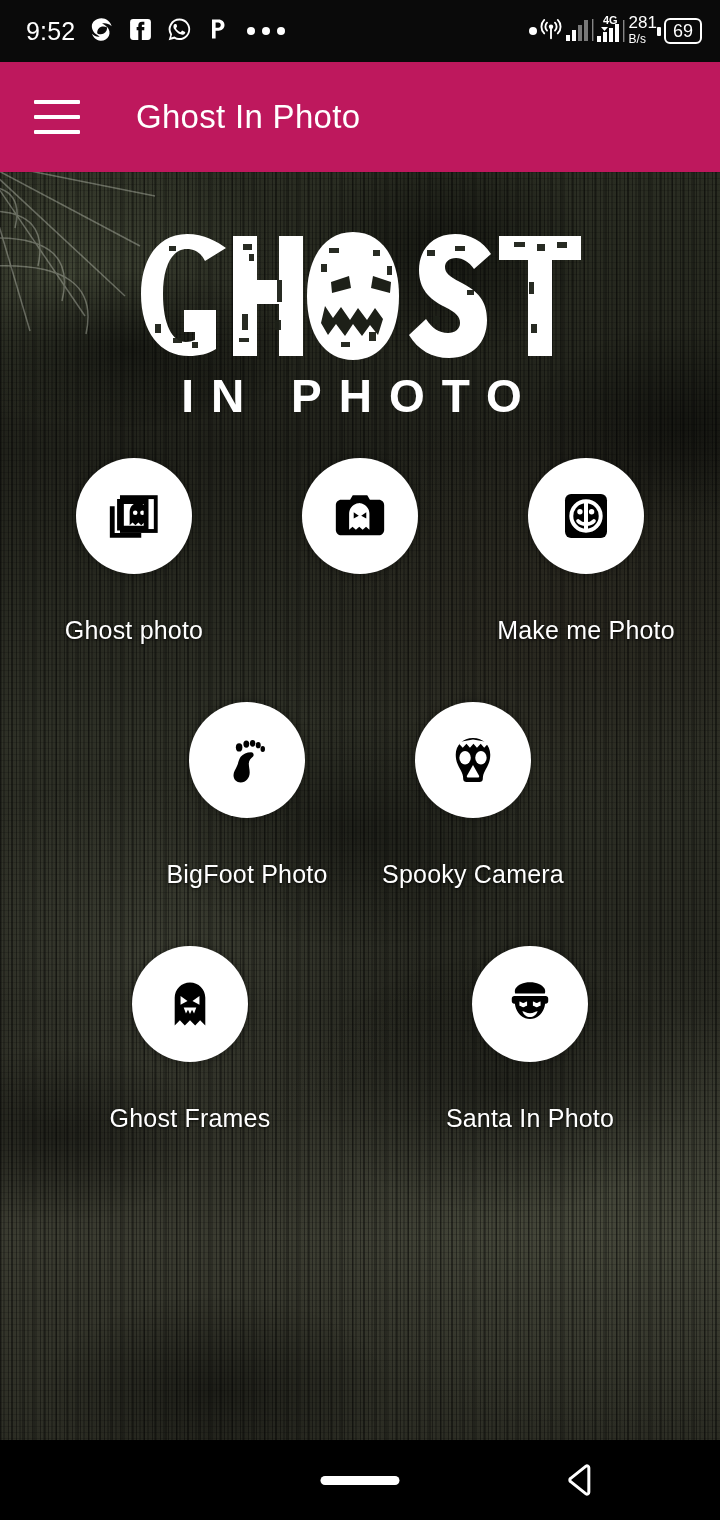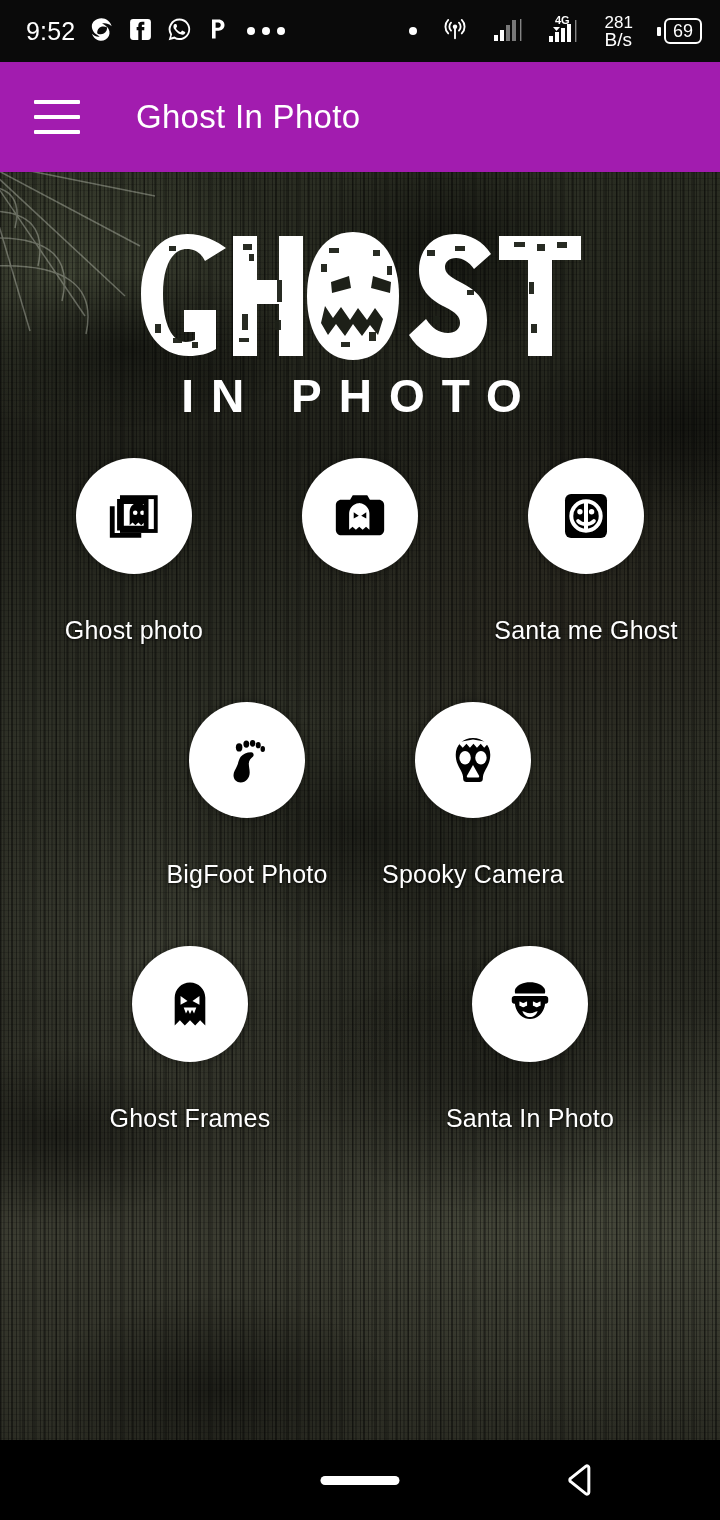--- a/index.html
+++ b/index.html
@@ -12,38 +12,38 @@
   .phone{ position:relative; width:720px; height:1520px; background:#000; }
 
   
   .statusbar{
     position:absolute; top:0; left:0; width:720px; height:62px;
     background:#0a0a0a; display:flex; align-items:center;
     padding:0 18px 0 26px; color:#fff;
   }
   .sb-left{ display:flex; align-items:center; gap:13px; }
   .sb-time{ font-size:25px; font-weight:400; letter-spacing:.2px; }
-  .sb-right{ margin-left:auto; display:flex; align-items:center; gap:24px; }
+  .sb-right{ margin-left:auto; display:flex; align-items:center; gap:0; }
   .sb-ic{ display:block; }
   .dot-sm{ width:8px; height:8px; border-radius:50%; background:#fff; }
   .sb-dots{ display:flex; gap:7px; align-items:center; margin-left:4px;}
   .sb-dots i{ width:8px;height:8px;border-radius:50%;background:#fff;display:block;}
   .netspeed{ font-size:17px; line-height:17px; text-align:left; font-weight:400; }
-  .netspeed small{ display:block; font-size:19px; line-height:17px; }
+  .netspeed small{ display:block; font-size:12px; line-height:17px; }
   .batt{
     border:2px solid #fff; border-radius:6px; padding:1px 7px;
     font-size:18px; line-height:20px; font-weight:400;
   }
   .battwrap{display:flex;align-items:center;gap:3px;}
   .battnub{width:4px;height:9px;background:#fff;border-radius:1px;}
 
   
   .appbar{
     position:absolute; top:62px; left:0; width:720px; height:110px;
-    background:#a21caf; display:flex; align-items:center; padding-left:34px;
+    background:#be185d; display:flex; align-items:center; padding-left:34px;
   }
   .hamburger{ width:46px; height:34px; display:flex; flex-direction:column;
     justify-content:space-between; cursor:pointer; }
   .hamburger span{ display:block; height:4px; background:#fff; border-radius:1px; }
   .appbar-title{ margin-left:56px; color:#fff; font-size:33px; font-weight:500; letter-spacing:.3px;}
 
   
   .content{
     position:absolute; top:172px; left:0; width:720px; height:1268px;
     overflow:hidden;
@@ -312,21 +312,21 @@
           <div class="bubble">
             <svg width="56" height="56" viewBox="0 0 24 24">
               <rect x="3" y="2.6" width="18" height="18.8" rx="2.6" fill="#000"></rect>
               <circle cx="12" cy="12" r="6.3" fill="none" stroke="#fff" stroke-width="1.7"></circle>
               <path d="M12 5.7v12.6" stroke="#fff" stroke-width="1.7"></path>
               <circle cx="9.4" cy="10.2" r="1.15" fill="#fff"></circle>
               <circle cx="14.4" cy="10.2" r="1.15" fill="#fff"></circle>
               <path d="M8.6 14.1c1.6 1.8 5.2 1.8 6.8 0" fill="none" stroke="#fff" stroke-width="1.6" stroke-linecap="round"></path>
             </svg>
           </div>
-          <div class="tile-label">Santa me Ghost</div>
+          <div class="tile-label">Make me Photo</div>
         </div>
       </div>
 
       <div class="row r2">
 
 
         <div class="tile">
           <div class="bubble">
             <svg width="54" height="54" viewBox="0 0 24 24">
               <path fill="#000" d="M13.8 8.5c-1.9 0-3.6.7-4.6 2.1-.9 1.3-1 2.6-1.6 4-.6 1.5-1.6 2.6-1.6 4.2 0 1.9 1.4 3.2 3.2 3.2 2.3 0 4-1.9 4-4.4 0-1.6-.4-2.6-.4-3.9 0-1.6.9-2.4 1.9-3.3.5-.5.3-1.9-.9-1.9z"></path>

